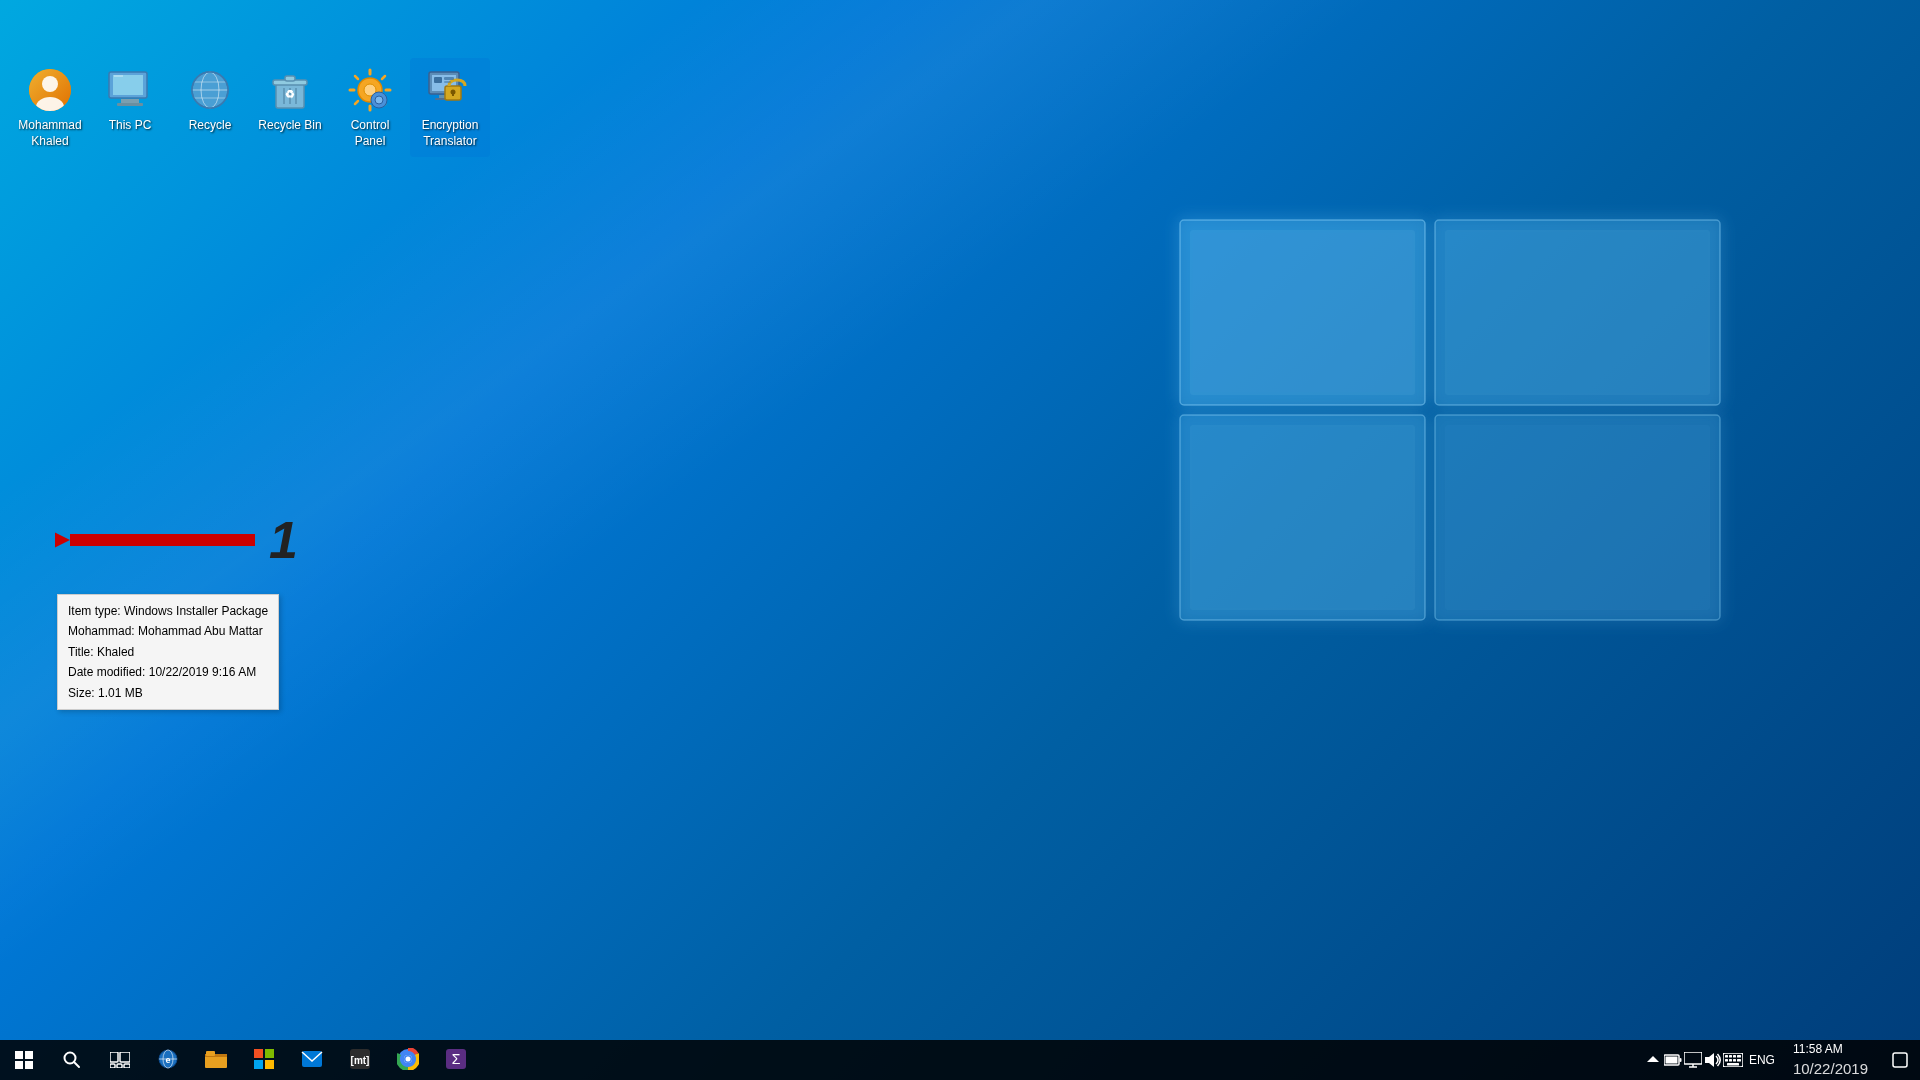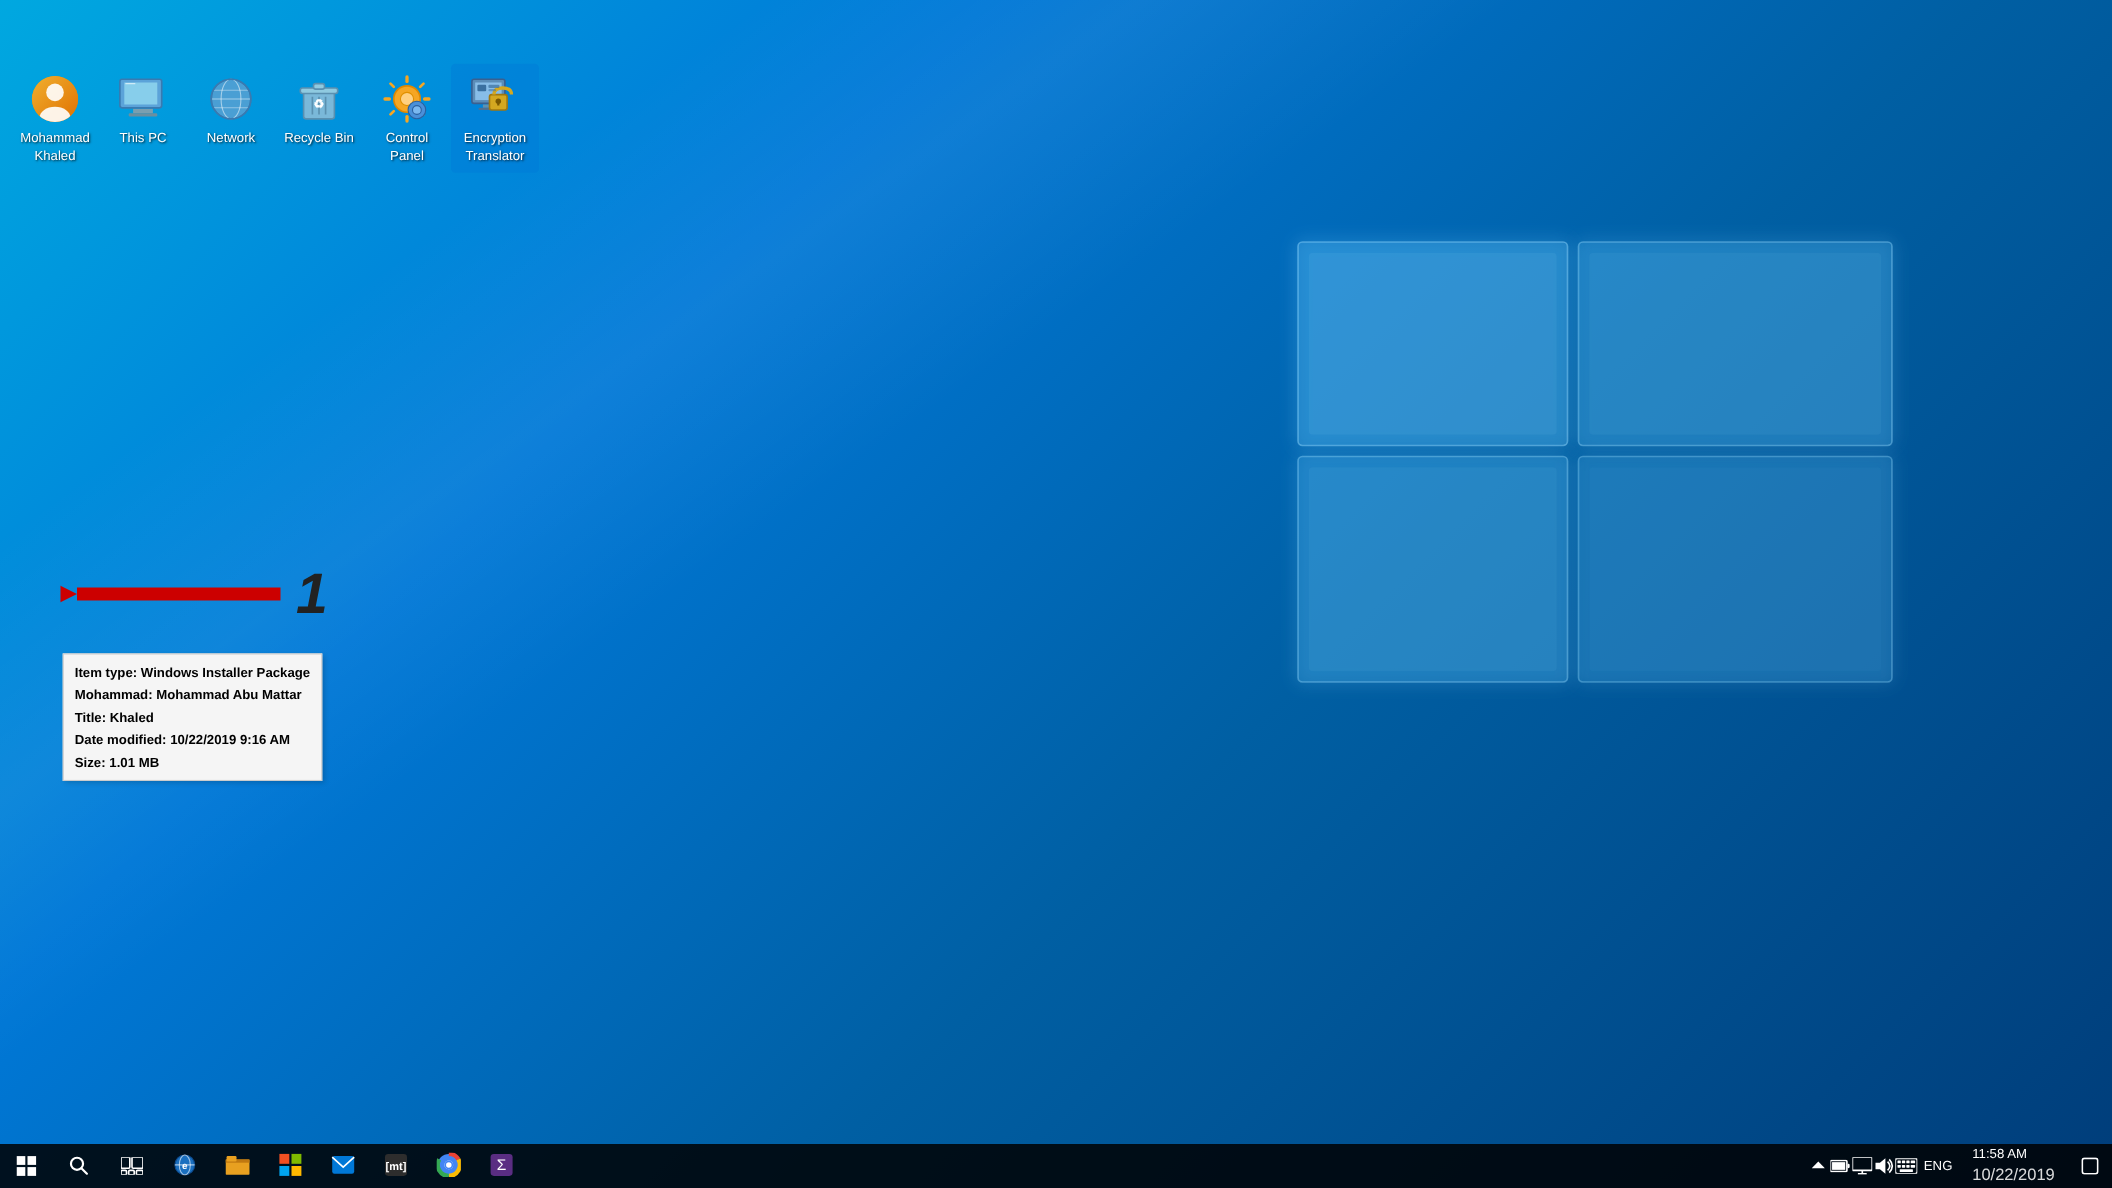--- a/index.html
+++ b/index.html
@@ -180,21 +180,20 @@
       top: 594px;
       background: #f5f5f5;
       border: 1px solid #ccc;
       padding: 6px 10px;
       font-size: 12px;
       color: #000;
       line-height: 1.7;
       z-index: 200;
       min-width: 200px;
       box-shadow: 2px 2px 5px rgba(0,0,0,0.2);
-      font-weight: bold;
     }
 
     
     .arrow-annotation {
       position: absolute;
       left: 55px;
       top: 510px;
       display: flex;
       align-items: center;
       z-index: 300;
@@ -324,21 +323,21 @@
 
           <circle cx="23" cy="21" r="18" fill="#4a9fd4" stroke="#3a7ab0" stroke-width="1.5"></circle>
           <ellipse cx="23" cy="21" rx="9" ry="18" fill="none" stroke="rgba(255,255,255,0.5)" stroke-width="1"></ellipse>
           <line x1="5" y1="21" x2="41" y2="21" stroke="rgba(255,255,255,0.5)" stroke-width="1"></line>
           <line x1="7" y1="13" x2="39" y2="13" stroke="rgba(255,255,255,0.4)" stroke-width="1"></line>
           <line x1="7" y1="29" x2="39" y2="29" stroke="rgba(255,255,255,0.4)" stroke-width="1"></line>
 
           <circle cx="23" cy="21" r="18" fill="none" stroke="#3a7ab0" stroke-width="1.5"></circle>
         </svg>
       </div>
-      <span class="icon-label">Network</span>
+      <span class="icon-label">Recycle</span>
     </div>
 
     <div class="desktop-icon">
       <div class="icon-img">
         <svg width="44" height="44" viewBox="0 0 44 44">
 
           <rect x="8" y="16" width="28" height="24" rx="2" fill="#7ab8d9" stroke="#5a90b0" stroke-width="1.5"></rect>
 
           <rect x="5" y="12" width="34" height="5" rx="2" fill="#8fcae0" stroke="#5a90b0" stroke-width="1.5"></rect>
 

